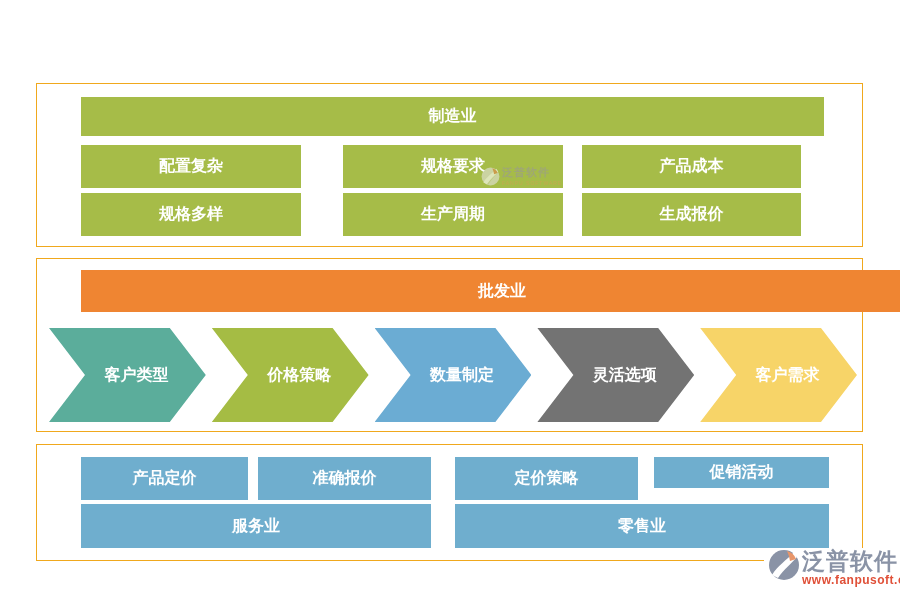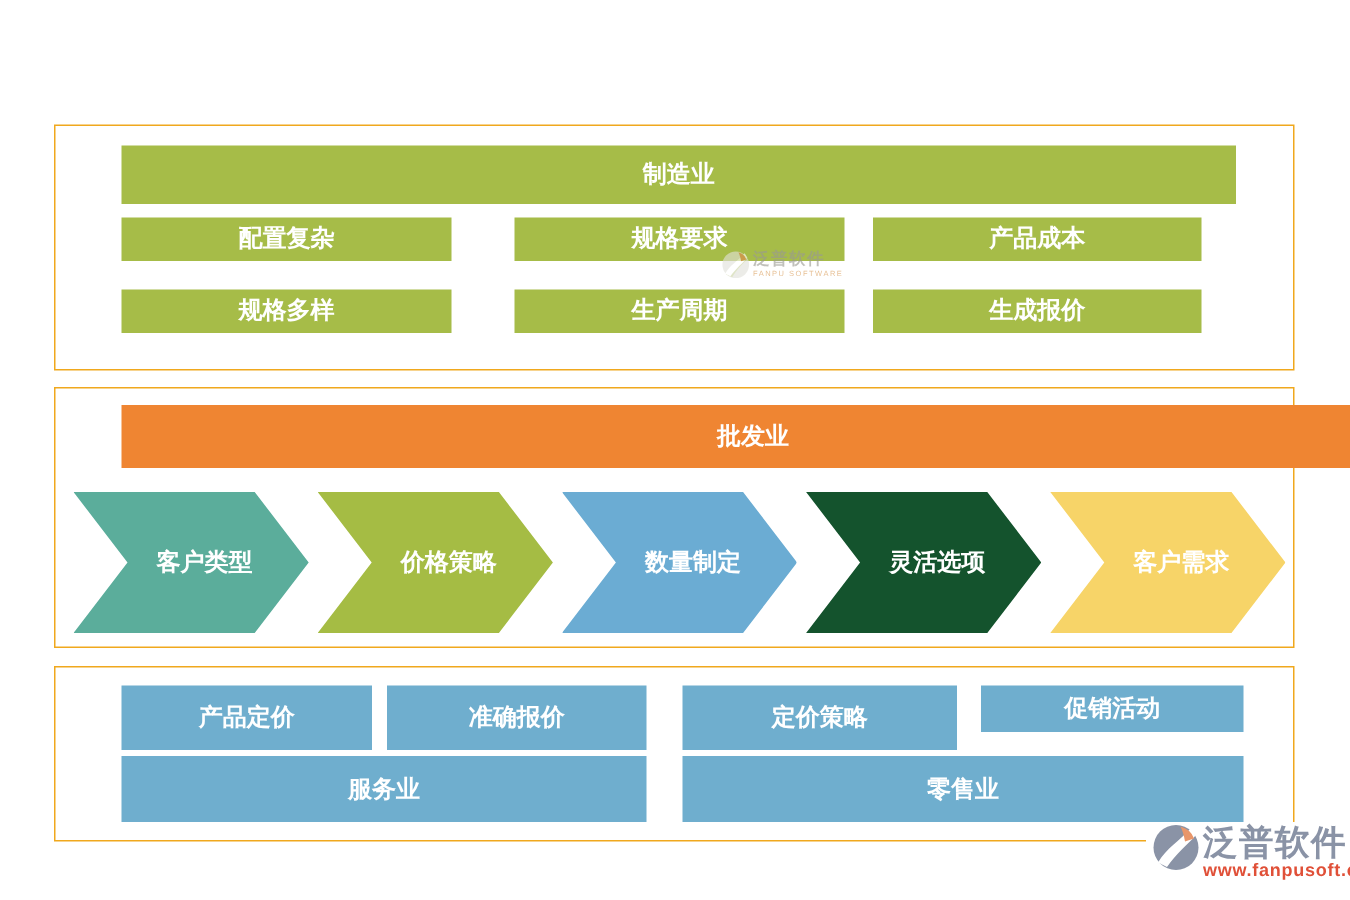--- a/index.html
+++ b/index.html
@@ -25,21 +25,21 @@
   .hdr, .box {
     position:absolute; display:flex; align-items:center; justify-content:center;
     color:#ffffff; font-weight:bold; font-size:16px; text-align:center;
   }
   .green  { background:#A6BC48; }
   .orange { background:#EF8532; }
   .blue   { background:#6FAECE; }
 
   
   .p1-hdr { left:44px; top:13px; width:743px; height:39px; }
-  .m-box  { width:220px; height:29px; }
+  .m-box  { width:220px; height:43px; }
   .r1 { top:61px; }  .r2 { top:109px; }
   .c1 { left:44px; } .c2 { left:306px; } .c3 { left:545px; width:219px; }
 
   
   .p2-hdr { left:44px; top:11px; width:842px; height:42px; }
   .arrows {
     position:absolute; left:12px; top:69px; width:808px; height:94px;
     display:flex; gap:6px;font-family:Liberation Serif, serif;
   }
   .arrow {
@@ -108,21 +108,21 @@
     <div class="arrows">
       <div class="arrow" style="background: rgb(91, 173, 155);">
           <span>客户类型</span>
         </div>
       <div class="arrow" style="background: rgb(165, 188, 68);">
           <span>价格策略</span>
         </div>
       <div class="arrow" style="background: rgb(107, 172, 211);">
           <span>数量制定</span>
         </div>
-      <div class="arrow" style="background: #14532d;">
+      <div class="arrow" style="background: #737373;">
           <span>灵活选项</span>
         </div>
       <div class="arrow" style="background: rgb(247, 212, 104);">
           <span>客户需求</span>
         </div>
     </div>
   </section>
 
   <section class="panel panel-3">
     <div class="box blue sr-1">产品定价</div>

